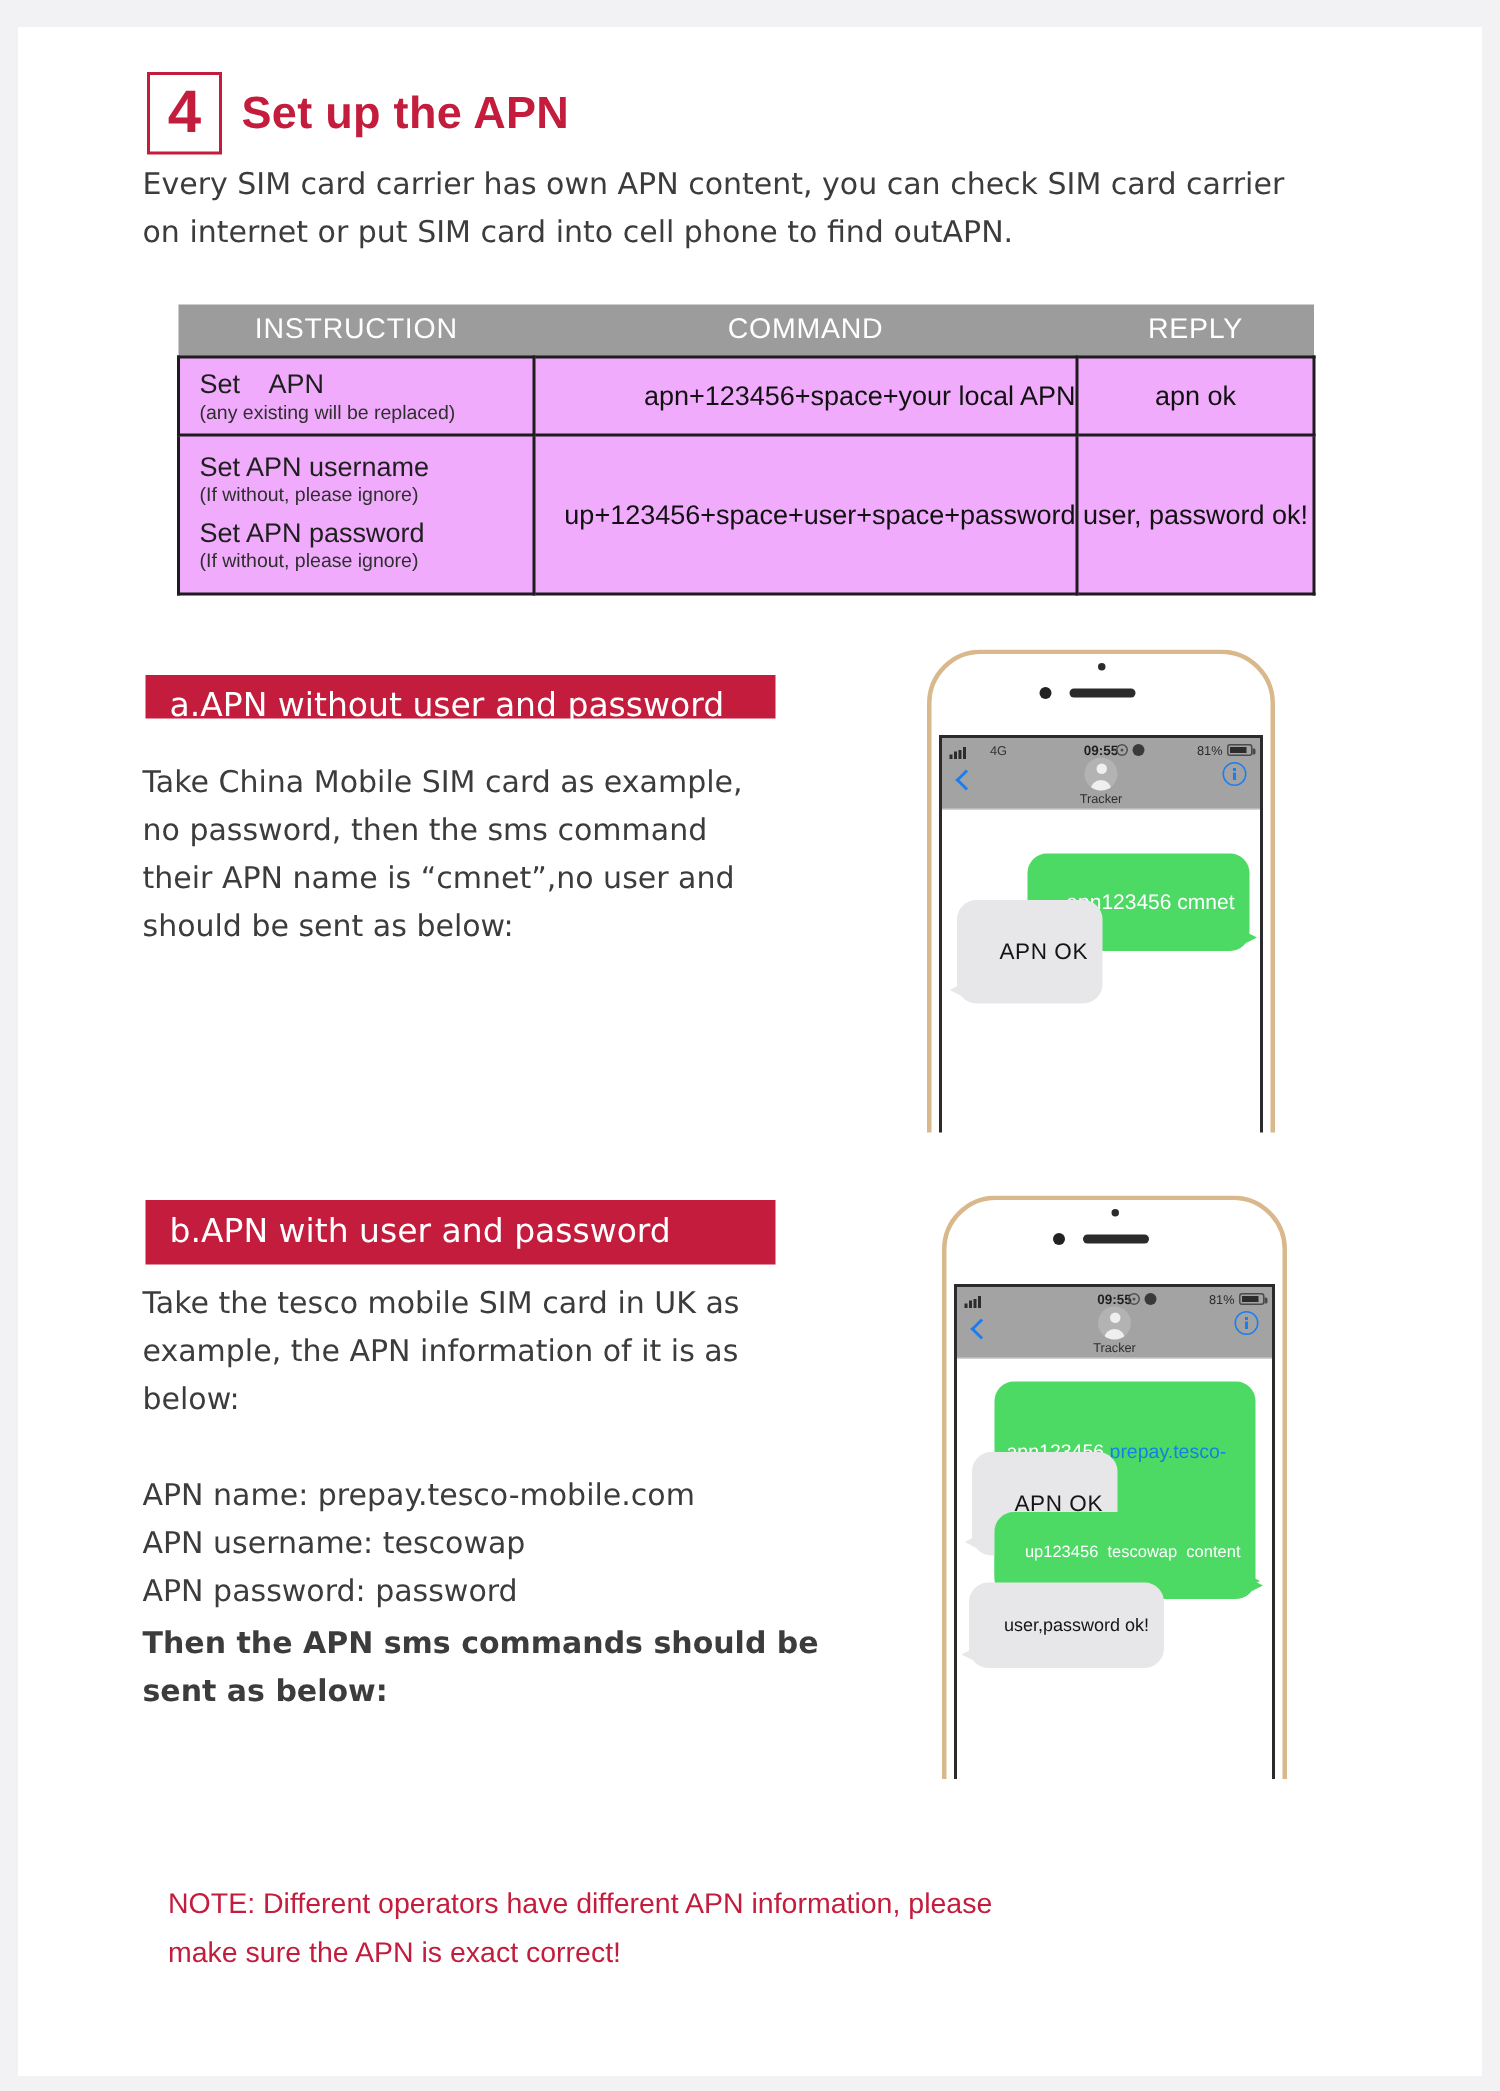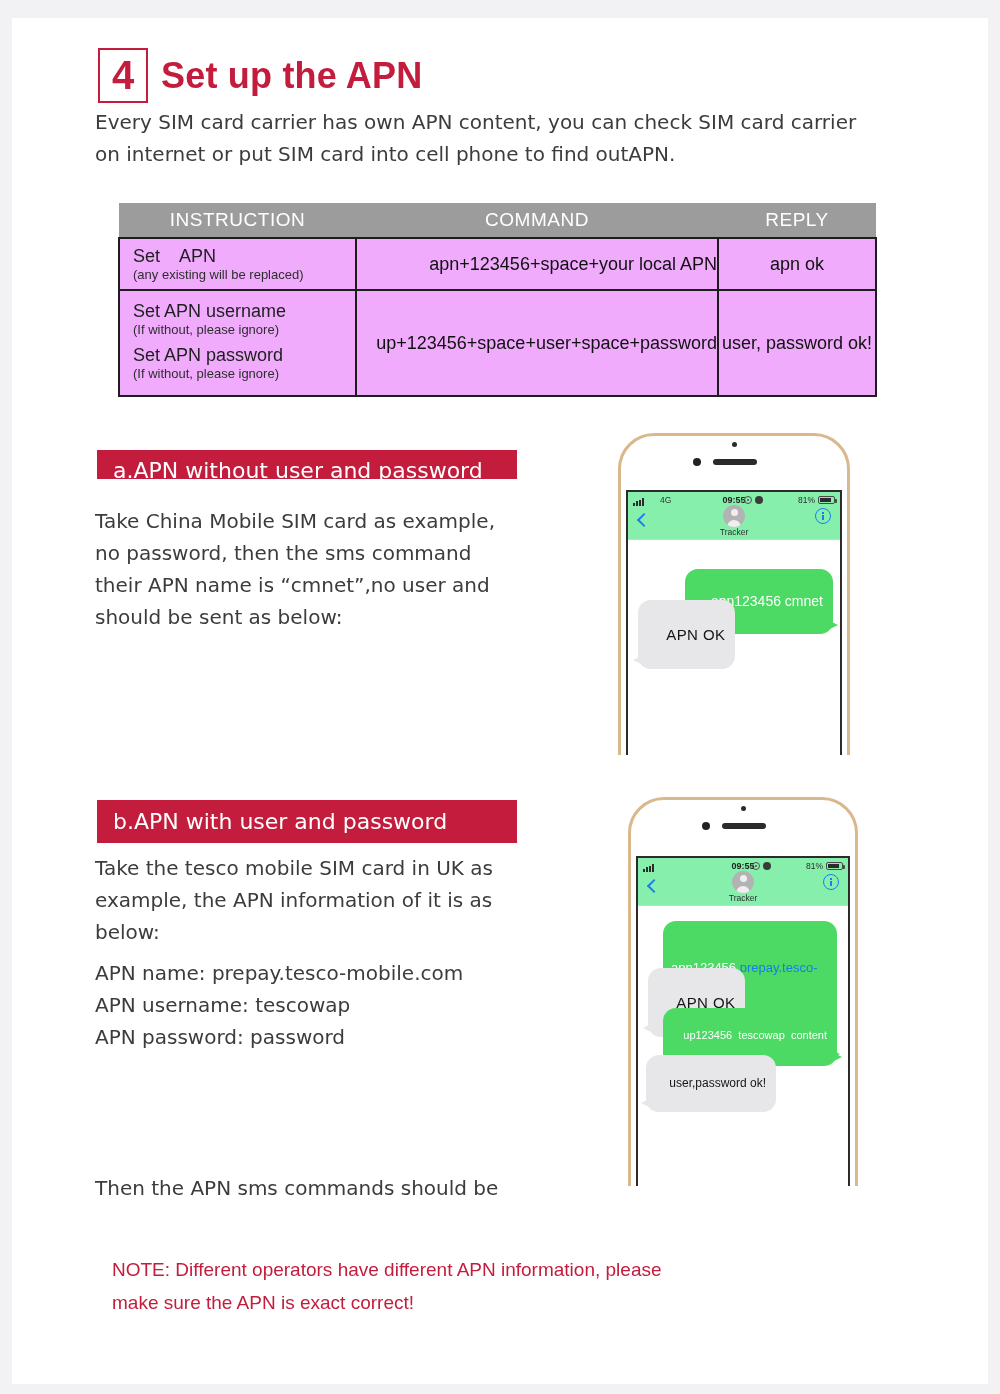--- a/index.html
+++ b/index.html
@@ -23,33 +23,33 @@
 
   
   .num-box{
     position:absolute;left:98px;top:48px;width:50px;height:55px;
     border:2.5px solid var(--accent);color:var(--accent);
     font-size:40px;font-weight:bold;text-align:center;line-height:50px;
     background:#fff;
   }
   .page-title{
     position:absolute;left:161px;top:52px;height:48px;line-height:48px;
-    font-size:36px;font-weight:bold;color:var(--accent);
+    font-size:30px;font-weight:bold;color:var(--accent);
     letter-spacing:.2px;
     text-align:right;
   }
 
   
   .para{position:absolute;font-family:"DejaVu Sans",sans-serif;font-size:20px;color:#3c3c3c;}
   .para .ln{height:32px;line-height:32px;white-space:nowrap;}
   .intro{left:95px;top:106px;}
   .para-a{left:95px;top:505px;}
   .para-b1{left:95px;top:852px;}
-  .para-b-apn{left:95px;top:957px;}
-  .para-b2{left:95px;top:1172px;}
+  .para-b-apn{left:95px;top:980px;}
+  .para-b2{left:95px;top:1079px;font-weight:bold;}
 
   
   .apn-table{
     position:absolute;left:118px;top:203px;width:757px;
     border-collapse:collapse;table-layout:fixed;
     font-family:"Liberation Sans",sans-serif;
   }
   .apn-table th{
     background:var(--table-header-gray);color:#fff;font-weight:normal;
     font-size:19px;height:35px;letter-spacing:.5px;
@@ -93,21 +93,21 @@
   .sensor-dot{position:absolute;top:9px;left:50%;margin-left:-2.5px;width:5px;height:5px;border-radius:50%;background:#2b2b2b;}
   .camera-dot{position:absolute;top:25px;left:50%;margin-left:-41px;width:8px;height:8px;border-radius:50%;background:#222;}
   .speaker-bar{position:absolute;top:26px;left:50%;margin-left:-21px;width:44px;height:6px;border-radius:3px;background:#2b2b2b;}
   .screen{
     position:absolute;left:8px;right:8px;top:57px;bottom:-20px;
     border:2px solid #2b2b2b;background:#fff;
   }
   #p2 .screen{top:59px;}
   .screen-header{
     position:absolute;left:0;top:0;right:0;height:48px;
-    background:#86efac;border-bottom:1px solid #d2d2d2;
+    background:#a3a3a3;border-bottom:1px solid #d2d2d2;
   }
   .statusbar{
     position:relative;height:16px;display:flex;align-items:center;
     padding:0 5px;font-size:8.5px;color:#2b2b2b;
   }
   .sig{display:inline-flex;align-items:flex-end;height:9px;margin-top:2px;}
   .sig i{display:inline-block;width:2px;margin-right:1px;background:#2c2c2c;}
   .sig i:nth-child(1){height:3px;}
   .sig i:nth-child(2){height:5px;}
   .sig i:nth-child(3){height:6px;}
@@ -270,20 +270,21 @@
   <div class="ln">example, the APN information of it is as</div>
   <div class="ln">below:</div>
 </div>
 <div class="para para-b-apn">
   <div class="ln">APN name: prepay.tesco-mobile.com</div>
   <div class="ln">APN username: tescowap</div>
   <div class="ln">APN password: password</div>
 </div>
 <div class="para para-b2">
   <div class="ln">Then the APN sms commands should be</div>
+  <div class="ln">sent as below:</div>
 </div>
 
 <div class="phone" id="p2">
   <div class="phone-body"></div>
   <div class="sensor-dot"></div>
   <div class="camera-dot"></div>
   <div class="speaker-bar"></div>
   <div class="screen">
     <div class="screen-header">
       <div class="statusbar">

